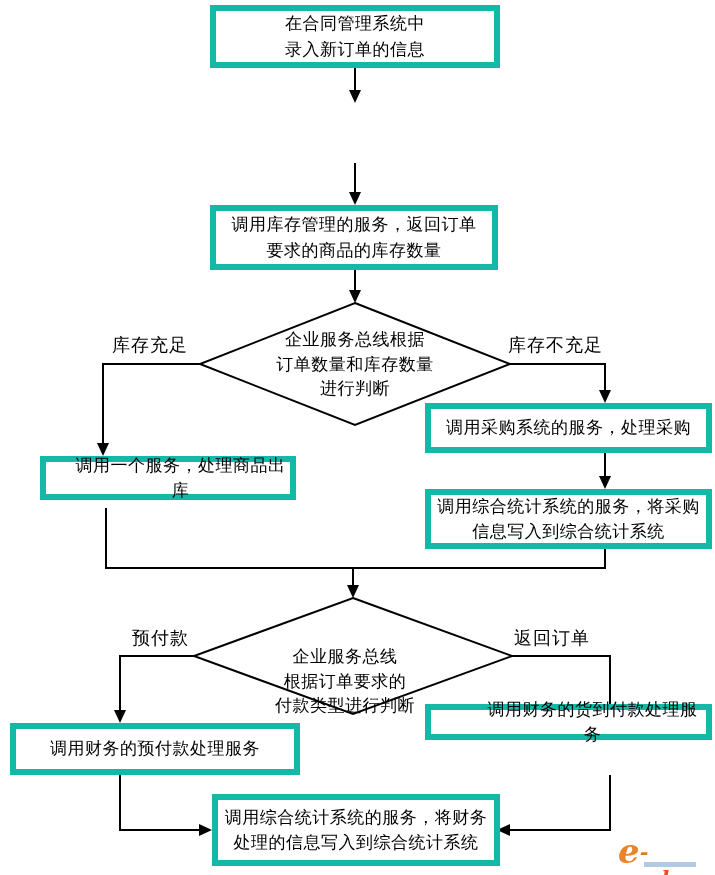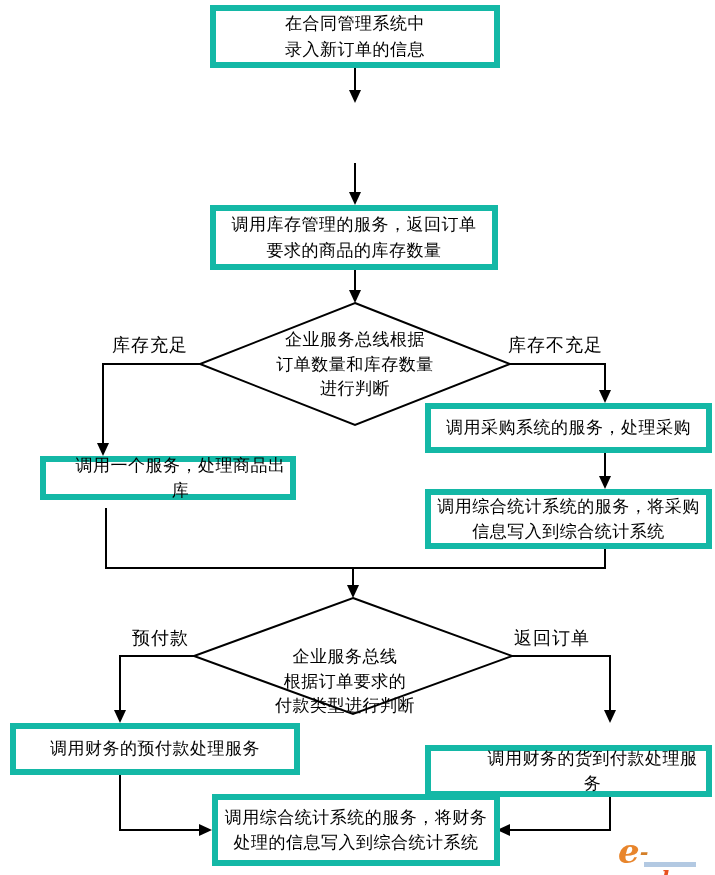--- a/index.html
+++ b/index.html
@@ -138,21 +138,21 @@
 
   <div class="node" style="left:425px; top:489px; width:287px; height:60px;">调用综合统计系统的服务，将采购
 信息写入到综合统计系统</div>
 
   <div class="dtext" style="left:235px; top:614px; width:220px; height:86px;margin-top:24px;">企业服务总线
 根据订单要求的
 付款类型进行判断</div>
 
   <div class="node" style="left:10px; top:723px; width:290px; height:52px;">调用财务的预付款处理服务</div>
 
-  <div class="node" style="left:425px; top:745px; width:287px; height:52px;padding-left:48px;">调用财务的货到付款处理服务</div>
+  <div class="node" style="left:425px; top:704px; width:287px; height:36px;padding-left:48px;">调用财务的货到付款处理服务</div>
 
   <div class="node" style="left:212px; top:794px; width:288px; height:72px;">调用综合统计系统的服务，将财务
 处理的信息写入到综合统计系统</div>
 
   <div class="elabel" style="left:112px; top:333px;">库存充足</div>
   <div class="elabel" style="left:508px; top:333px;">库存不充足</div>
   <div class="elabel" style="left:132px; top:626px;">预付款</div>
   <div class="elabel" style="left:514px; top:626px;">返回订单</div>
 
   <div class="logo">

